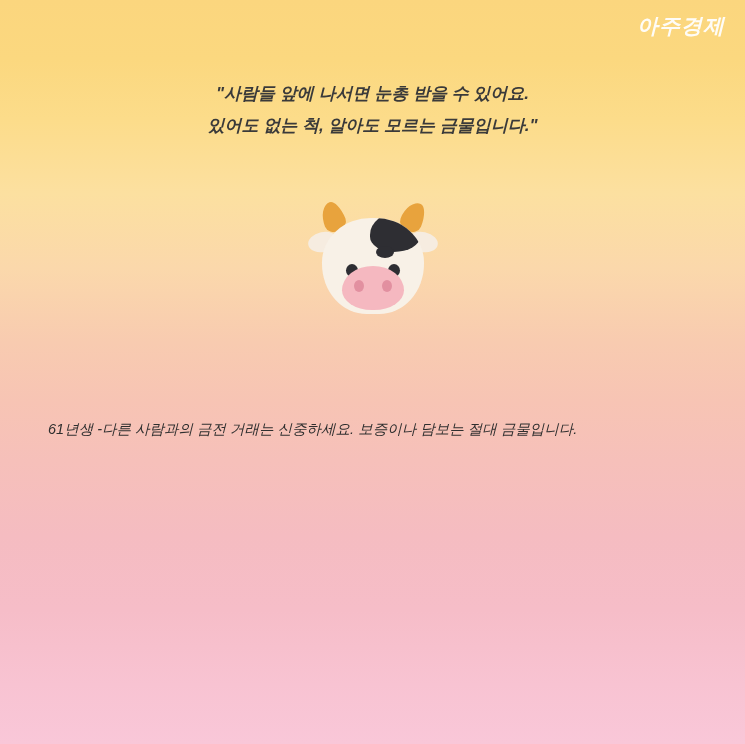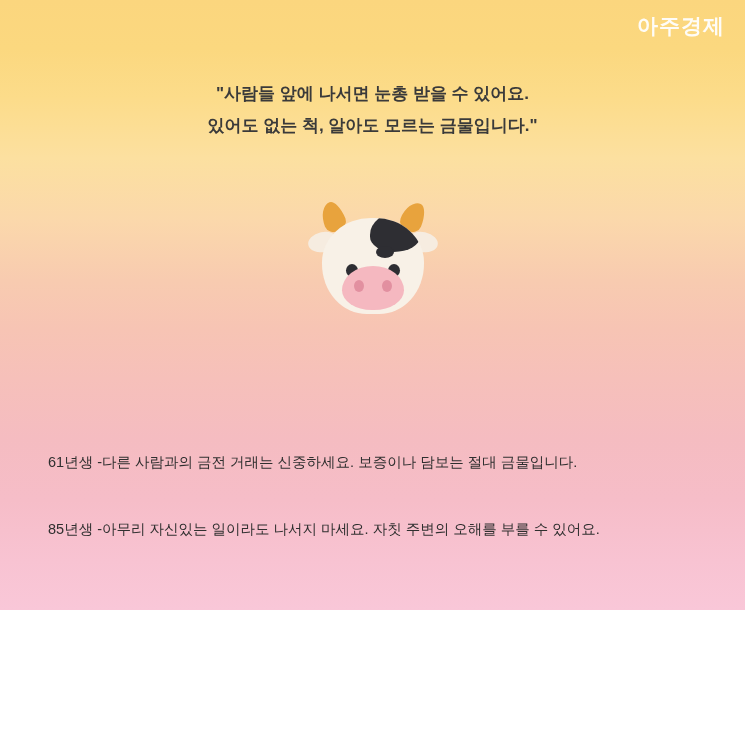--- a/index.html
+++ b/index.html
@@ -6,35 +6,36 @@
   html, body {
     margin: 0;
     padding: 0;
   }
   body {
     font-family: "Liberation Sans", "DejaVu Sans", sans-serif;
   }
   .card {
     position: relative;
     width: 745px;
-    height: 610px;
+    height: 744px;
     overflow: hidden;
     background: linear-gradient(180deg,
         #fbd67e 0%,
         #fbd87f 8%,
         #fcdc8a 16%,
         #fce0a0 26%,
         #fbd8ab 36%,
         #f8cbb0 46%,
         #f7c4b4 54%,
         #f6c0ba 62%,
         #f5bcc1 72%,
         #f6bdc8 82%,
         #f8c3d2 92%,
         #f9c7d8 100%);
+    font-style: italic;
   }
 
   .watermark {
     position: absolute;
     top: 12px;
     right: 20px;
     color: #ffffff;
     font-size: 21px;
     font-weight: bold;
     letter-spacing: 1px;
@@ -157,21 +158,20 @@
     top: 418px;
     left: 48px;
     width: 650px;
   }
   .fortune-line {
     color: #2f2f2f;
     font-size: 14.5px;
     line-height: 22px;
     margin-bottom: 45px;
     white-space: nowrap;
-    margin-top: 33px;
   }
   .fortune-line:last-child { margin-bottom: 0; }
 </style>
 </head>
 <body>
 
 <div class="card">
 
   <div class="watermark">아주경제</div>
 
@@ -194,16 +194,15 @@
         <div class="muzzle">
           <div class="nostril left"></div>
           <div class="nostril right"></div>
         </div>
       </div>
     </div>
   </div>
 
   <div class="fortunes">
     <div class="fortune-line">61년생 -다른 사람과의 금전 거래는 신중하세요. 보증이나 담보는 절대 금물입니다.</div>
-    <div class="fortune-line">85년생 -아무리 자신있는 일이라도 나서지 마세요. 자칫 주변의 오해를 부를 수 있어요.</div>
   </div>
 
 </div>
 
 </body></html>

